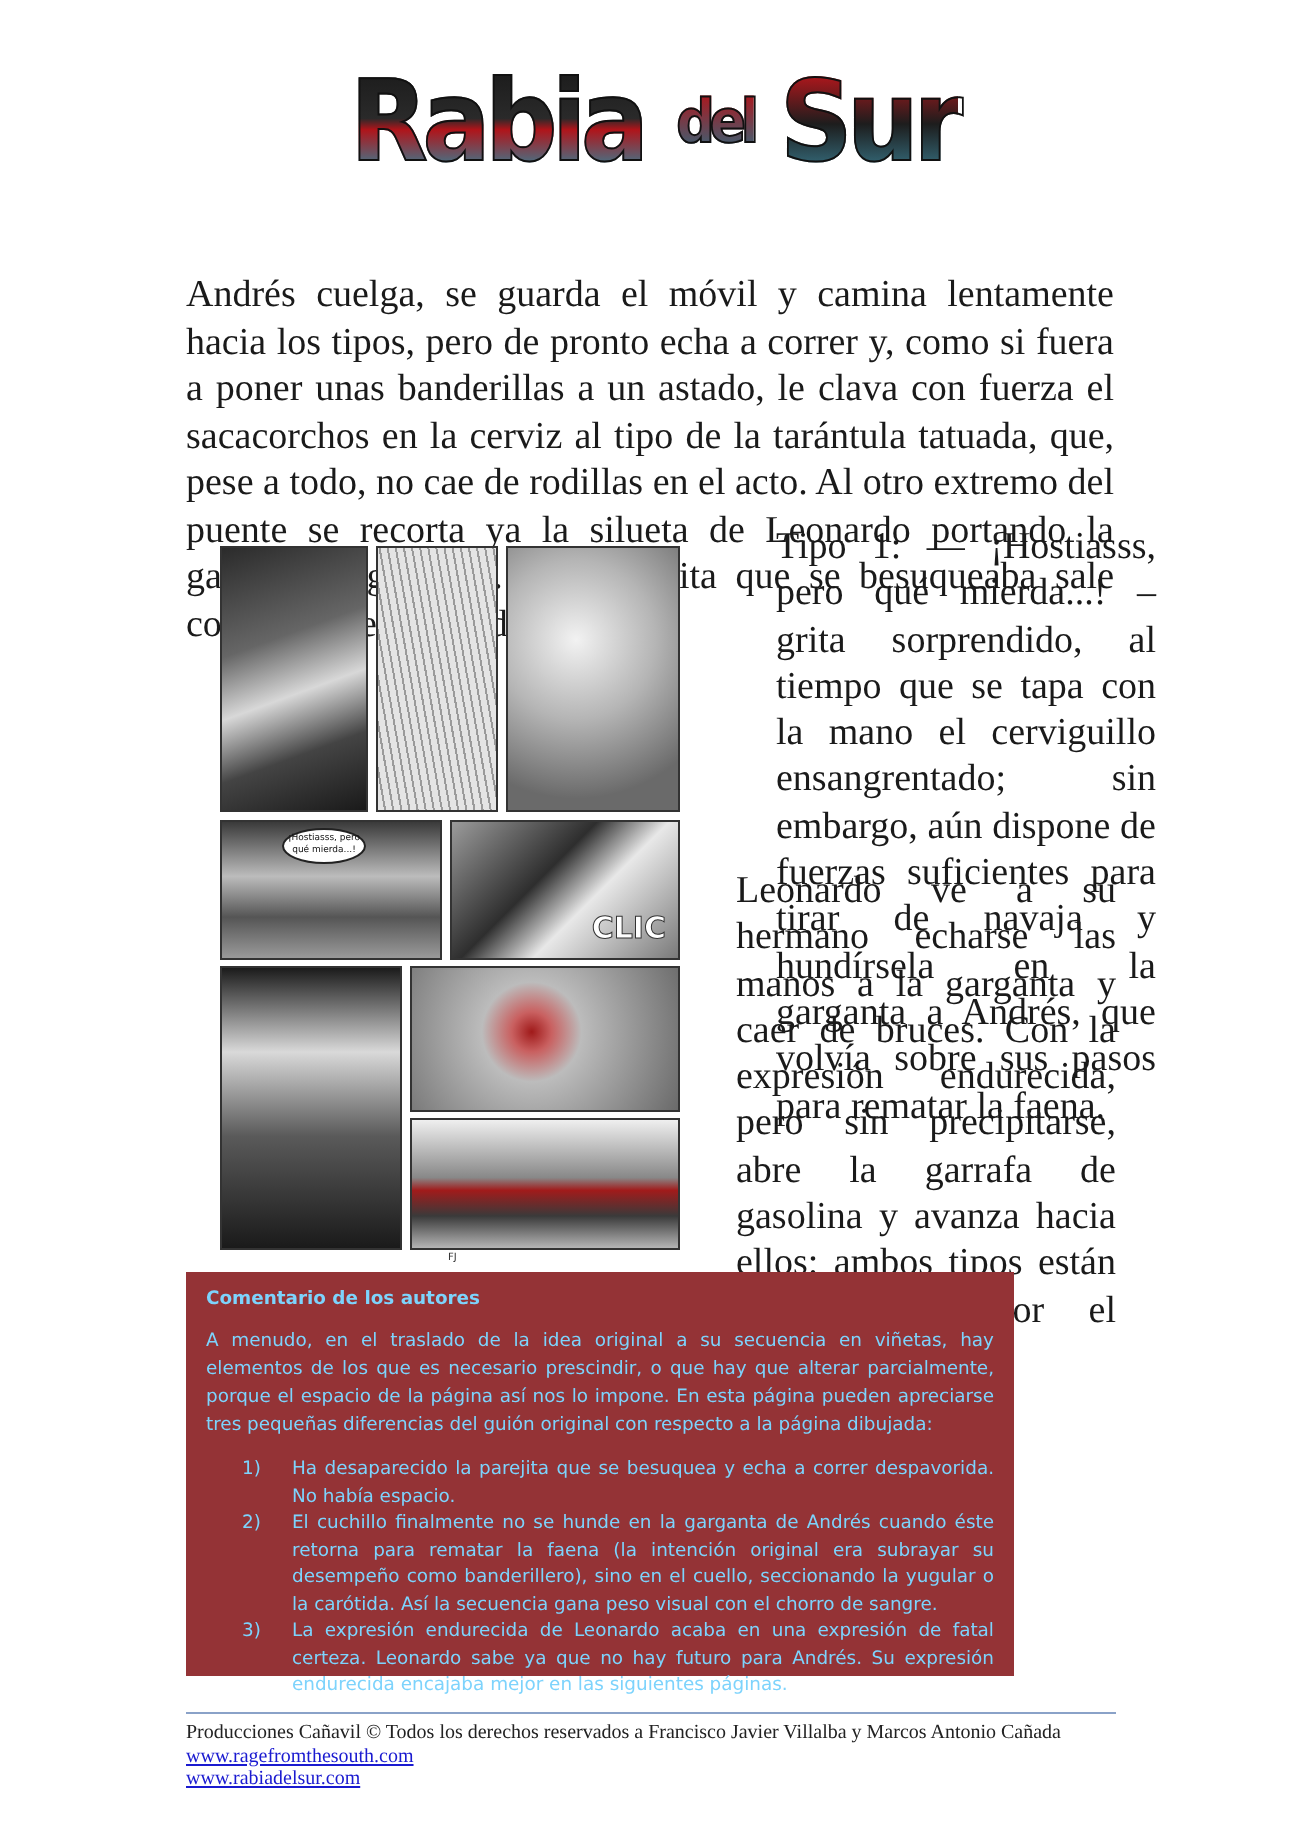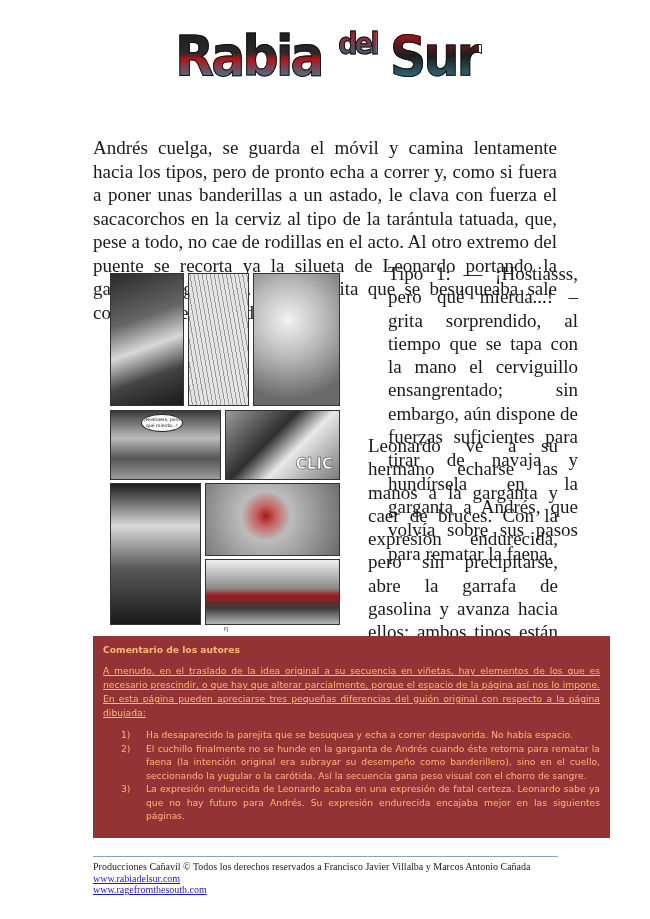--- a/index.html
+++ b/index.html
@@ -1,17 +1,17 @@
 <!DOCTYPE html>
 <html><head>
 <meta charset="utf-8">
 <style>
   html, body { margin: 0; padding: 0; background: #ffffff; }
   body { width: 650px; height: 919px; position: relative; overflow: hidden; font-family: "Liberation Serif", "DejaVu Serif", serif; color: #1a1a1a; }
-  .logo { position: absolute; left: 193px; top: 28px; width: 265px; height: 68px; display: flex; align-items: flex-start; justify-content: center; gap: 6px; }
+  .logo { position: absolute; left: 193px; top: 28px; width: 265px; height: 68px; display: flex; align-items: center; justify-content: center; gap: 6px; }
   .logo .word { font-family: "DejaVu Sans", sans-serif; font-weight: bold; font-size: 56px; line-height: 56px; letter-spacing: -3px; transform: scaleX(0.9); -webkit-text-stroke: 1px #111; }
   .logo .w1 { background: linear-gradient(180deg, #1b1b1b 0%, #2a2a2a 45%, #b0141a 55%, #3a7d92 90%); -webkit-background-clip: text; background-clip: text; color: transparent; }
   .logo .w2 { font-size: 30px; line-height: 32px; background: linear-gradient(180deg, #b0141a 0%, #2e6b80 100%); -webkit-background-clip: text; background-clip: text; color: transparent; }
   .logo .w3 { background: linear-gradient(180deg, #c4161c 0%, #1d1d1d 50%, #3b7f93 100%); -webkit-background-clip: text; background-clip: text; color: transparent; }
 
   .para { position: absolute; font-size: 19px; line-height: 23.5px; text-align: justify; margin: 0; }
   .para-top { left: 93px; top: 136px; width: 464px; }
   .para-right-1 { left: 388px; top: 262px; width: 190px; line-height: 23.3px; }
   .para-right-2 { left: 368px; top: 434px; width: 190px; line-height: 23.3px; }
   .para-top::after, .para-right-1::after, .para-right-2::after { content: ""; }
@@ -23,23 +23,23 @@
   .p3 { left: 145px; top: 3px; width: 87px; height: 133px; background: radial-gradient(circle at 40% 35%, #f2f2f2 0%, #b5b5b5 40%, #6a6a6a 80%); }
   .p4 { left: 2px; top: 140px; width: 111px; height: 70px; background: linear-gradient(180deg, #3a3a3a 0%, #bcbcbc 40%, #555 70%, #9a9a9a 100%); }
   .p5 { left: 117px; top: 140px; width: 115px; height: 70px; background: linear-gradient(135deg, #9b9b9b 0%, #2e2e2e 40%, #e8e8e8 60%, #7a7a7a 100%); }
   .p6 { left: 2px; top: 213px; width: 91px; height: 142px; background: linear-gradient(180deg, #1b1b1b 0%, #d9d9d9 30%, #5a5a5a 60%, #1a1a1a 100%); }
   .p7 { left: 97px; top: 213px; width: 135px; height: 73px; background: radial-gradient(circle at 45% 45%, #a01a1a 0%, #c96060 12%, #bcbcbc 30%, #6a6a6a 100%); }
   .p8 { left: 97px; top: 289px; width: 135px; height: 66px; background: linear-gradient(180deg, #efefef 0%, #888 45%, #a11b1b 55%, #3a3a3a 75%, #b5b5b5 100%); }
   .bubble { position: absolute; left: 30px; top: 3px; width: 42px; height: 18px; border-radius: 50%; background: #fff; border: 1px solid #222; font-family: "DejaVu Sans", sans-serif; font-size: 4.5px; line-height: 6px; text-align: center; padding-top: 2px; box-sizing: border-box; color: #111; }
   .sfx { position: absolute; right: 6px; bottom: 6px; font-family: "DejaVu Sans", sans-serif; font-weight: bold; font-size: 15px; color: #fff; margin-top: 33px; -webkit-text-stroke: 0.5px #333; }
   .signature { position: absolute; left: 116px; top: 356px; font-size: 5px; color: #333; font-family: "DejaVu Sans", sans-serif; }
 
-  .comment-box { position: absolute; left: 93px; top: 636px; width: 517px; height: 202px; background: #943336; color: #fdba74; font-family: "DejaVu Sans", sans-serif; box-sizing: border-box; padding: 8px 10px 0 10px; }
+  .comment-box { position: absolute; left: 93px; top: 636px; width: 414px; height: 202px; background: #943336; color: #7dd3fc; font-family: "DejaVu Sans", sans-serif; box-sizing: border-box; padding: 8px 10px 0 10px; }
   .comment-title { font-size: 9.2px; font-weight: bold; margin: 0 0 9px 0; }
-  .comment-intro { font-size: 9.2px; line-height: 14px; text-align: justify; margin: 0 0 8px 0; text-decoration: underline; }
+  .comment-intro { font-size: 9.2px; line-height: 14px; text-align: justify; margin: 0 0 8px 0; }
   .comment-list { list-style: none; padding: 0; margin: 0 0 0 18px; }
   .comment-list li { display: flex; font-size: 9.2px; line-height: 13.5px; margin-bottom: 0; }
   .comment-list .num { width: 25px; flex: 0 0 25px; }
   .comment-list .txt { flex: 1; text-align: justify; }
 
   .footer-rule { position: absolute; left: 93px; top: 856px; width: 465px; height: 0; border-top: 1px solid #8aa2c8; }
   .footer { position: absolute; left: 93px; top: 861px; width: 465px; text-align: left; font-size: 10px; line-height: 11.6px; color: #222; }
   .footer a { color: #1a1ad0; text-decoration: underline; display: block; }
 </style>
 </head>
@@ -87,15 +87,15 @@
     <li>
       <span class="num">3)</span>
       <span class="txt">La expresión endurecida de Leonardo acaba en una expresión de fatal certeza. Leonardo sabe ya que no hay futuro para Andrés. Su expresión endurecida encajaba mejor en las siguientes páginas.</span>
     </li>
   </ul>
 </div>
 
 <div class="footer-rule"></div>
 <div class="footer">
   <div>Producciones Cañavil © Todos los derechos reservados a Francisco Javier Villalba y Marcos Antonio Cañada</div>
+  <a>www.ragefromthesouth.com</a>
   <a>www.rabiadelsur.com</a>
-  <a>www.ragefromthesouth.com</a>
 </div>
 
 </body></html>

